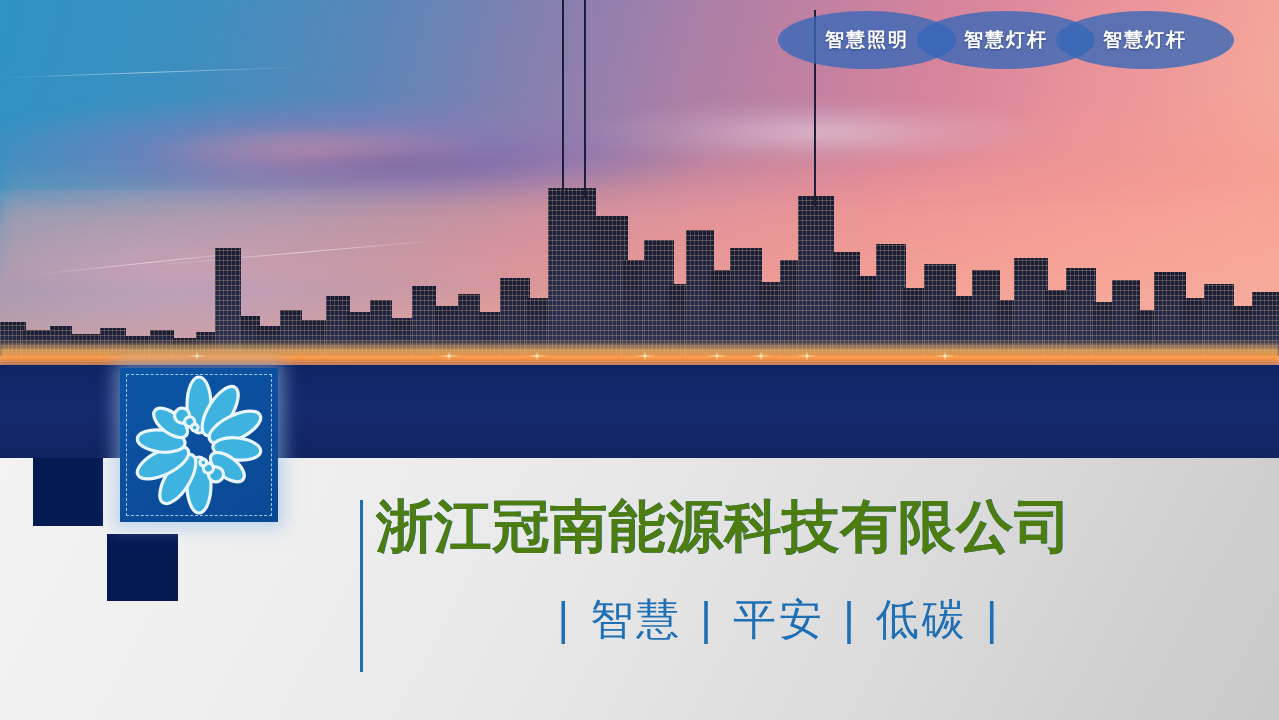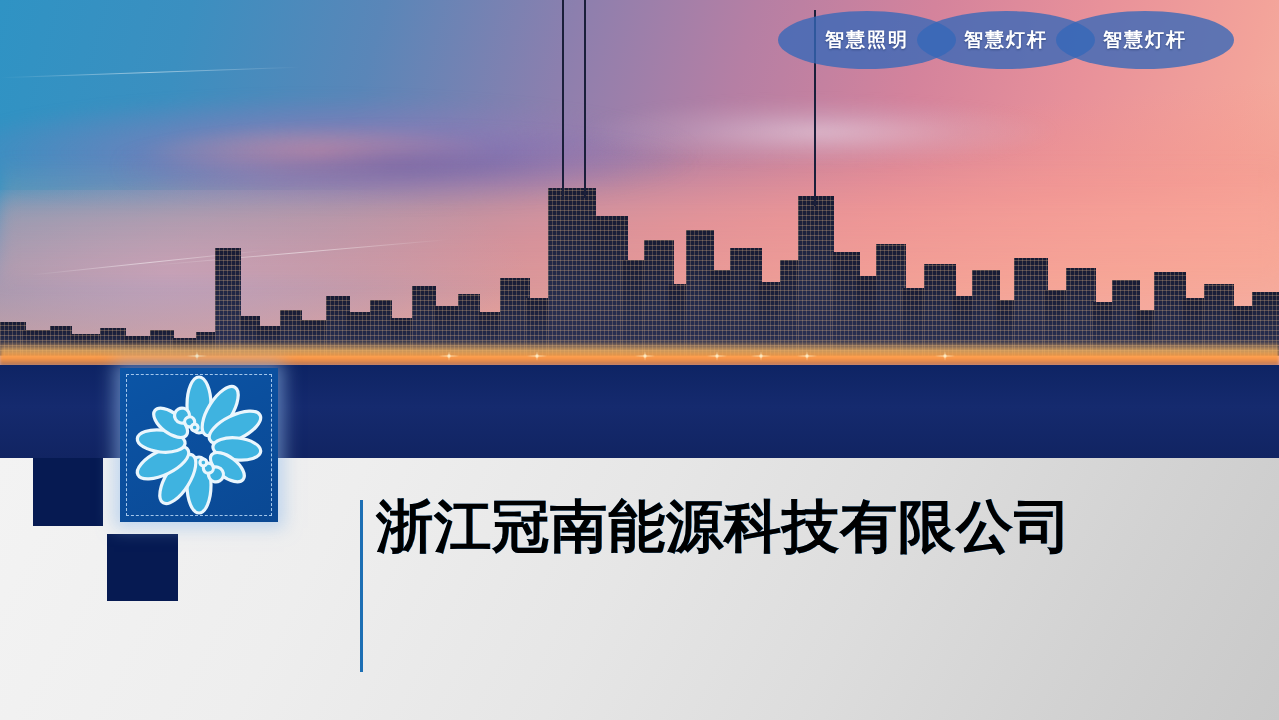--- a/index.html
+++ b/index.html
@@ -185,21 +185,21 @@
   .badge.b3 { left:278px; }
 
   
   .vline {
     position:absolute; left:360px; top:500px;
     width:3px; height:172px;
     background:#1d6fb4;
   }
   .company {
     position:absolute; left:376px; top:497px;
-    color:#000000;
+    color:#4d7c0f;
     font-family:"DejaVu Sans","Liberation Sans",sans-serif;
     font-weight:700;
     font-size:57px;
     line-height:1.05;
     letter-spacing:1px;
     white-space:nowrap;
     text-shadow:0.5px 0 0 #1870bc;
   }
   .tagline {
     position:absolute; left:556px; top:596px;
@@ -366,14 +366,15 @@
   </div>
 
   <div class="badges">
     <div class="badge b2">智慧灯杆</div>
     <div class="badge b1">智慧照明</div>
     <div class="badge b3">智慧灯杆</div>
   </div>
 
   <div class="vline"></div>
   <div class="company">浙江冠南能源科技有限公司</div>
+  <div class="tagline">| 智慧 | 平安 | 低碳 |</div>
 
 </div>
 
 </body></html>

